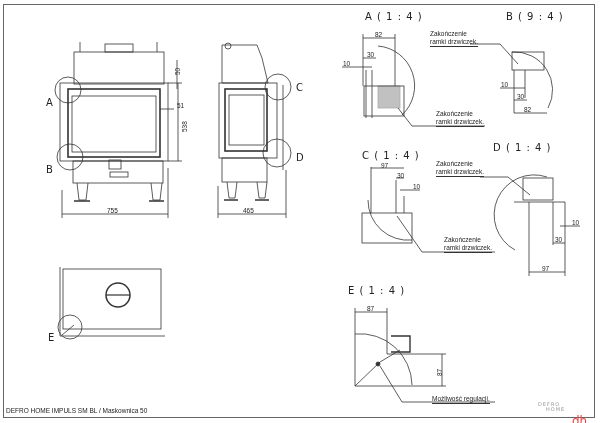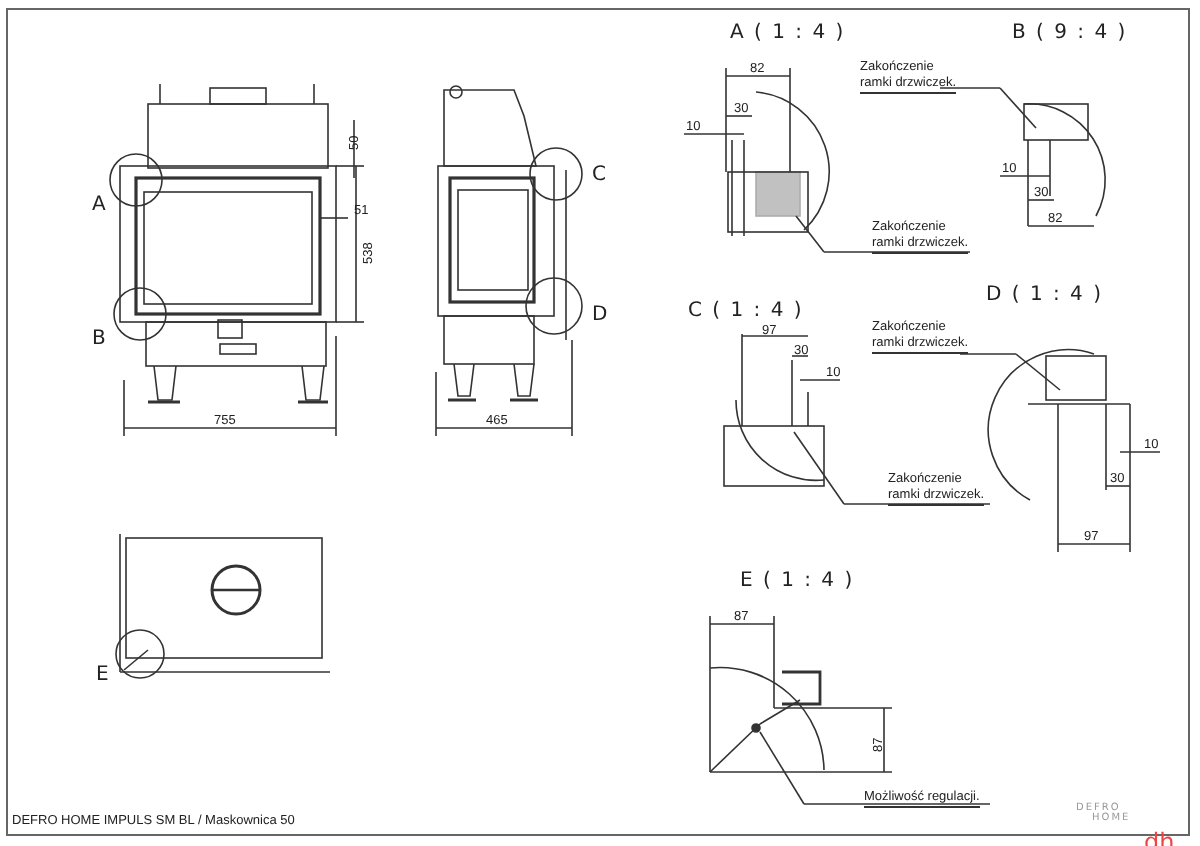--- a/index.html
+++ b/index.html
@@ -162,23 +162,23 @@
 <div class="lbl" style="left:48px;top:332px;">E</div>
 
 <div class="dim" style="left:107px;top:207px;">755</div>
 <div class="dim rot" style="left:181px;top:132px;">538</div>
 <div class="dim rot" style="left:174px;top:75px;">50</div>
 <div class="dim" style="left:177px;top:102px;">51</div>
 <div class="dim" style="left:243px;top:207px;">465</div>
 
 <div class="lbl" style="left:365px;top:11px;">A ( 1 : 4 )</div>
 <div class="lbl" style="left:506px;top:11px;">B ( 9 : 4 )</div>
-<div class="lbl" style="left:344px;top:150px;">C ( 1 : 4 )</div>
+<div class="lbl" style="left:362px;top:150px;">C ( 1 : 4 )</div>
 <div class="lbl" style="left:493px;top:142px;">D ( 1 : 4 )</div>
-<div class="lbl" style="left:370px;top:285px;">E ( 1 : 4 )</div>
+<div class="lbl" style="left:348px;top:285px;">E ( 1 : 4 )</div>
 
 <div class="dim" style="left:375px;top:31px;">82</div>
 <div class="dim" style="left:367px;top:51px;">30</div>
 <div class="dim" style="left:343px;top:60px;">10</div>
 <div class="dim" style="left:501px;top:81px;">10</div>
 <div class="dim" style="left:517px;top:93px;">30</div>
 <div class="dim" style="left:524px;top:106px;">82</div>
 <div class="dim" style="left:381px;top:162px;">97</div>
 <div class="dim" style="left:397px;top:172px;">30</div>
 <div class="dim" style="left:413px;top:183px;">10</div>

